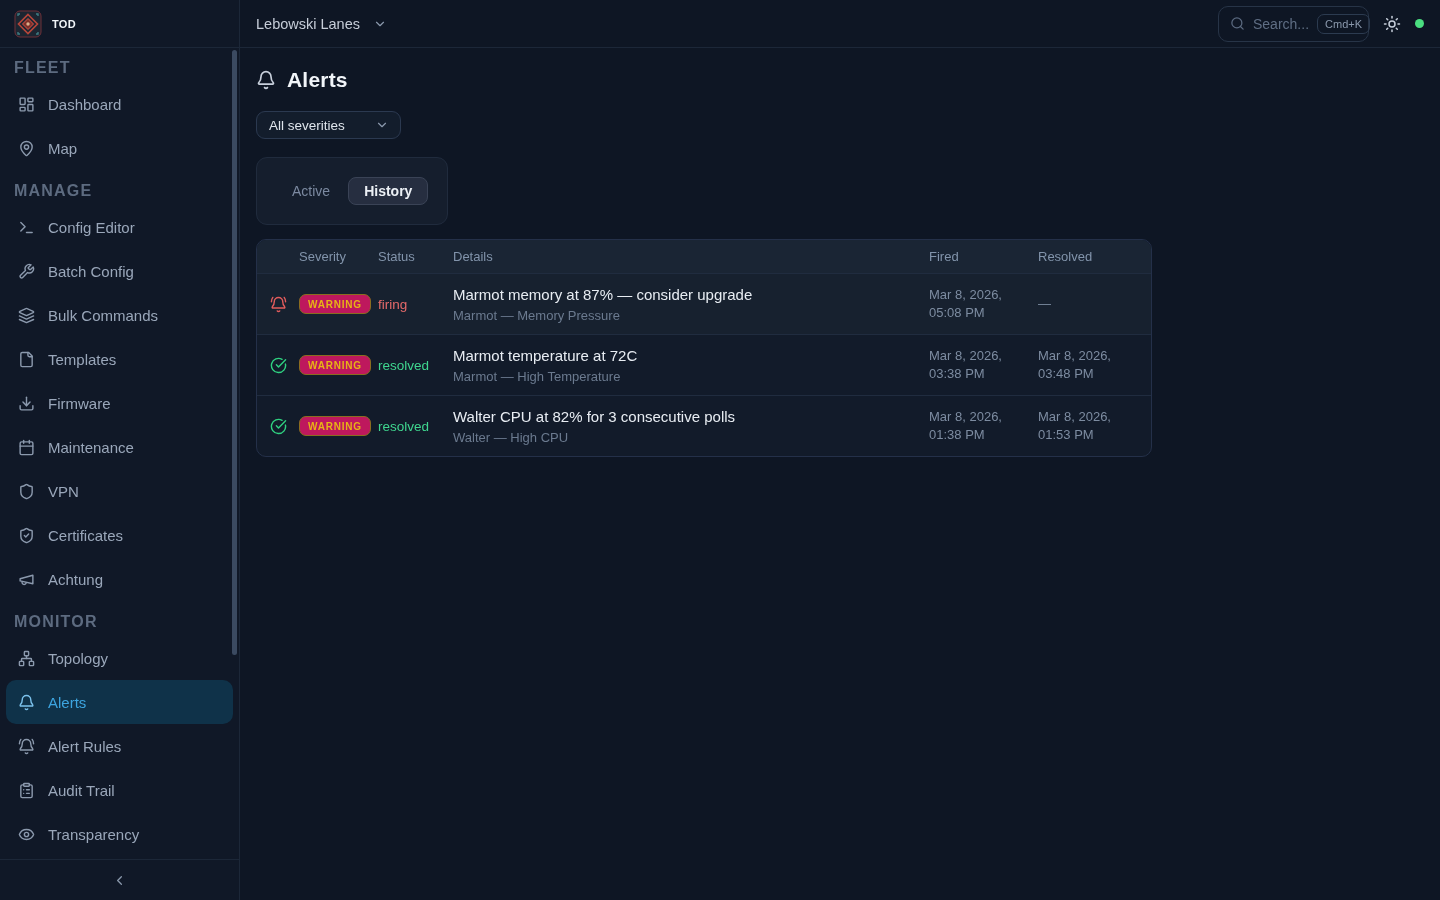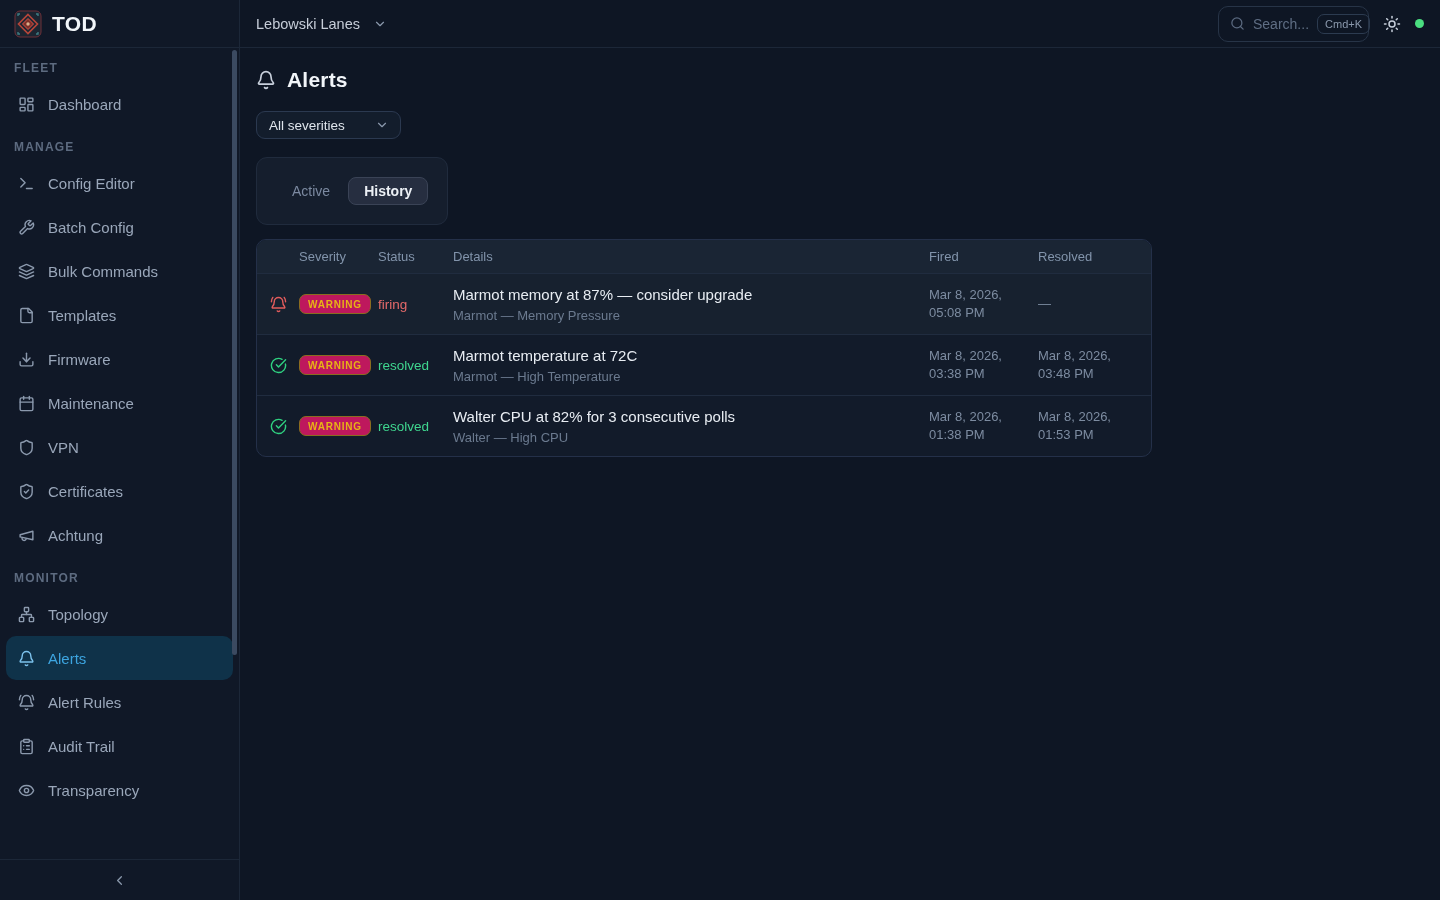--- a/index.html
+++ b/index.html
@@ -14,24 +14,24 @@
   
   .sidebar {
     position:relative; width:240px; flex:0 0 240px; height:900px;
     background:#101827; border-right:1px solid #1c2738;
     display:flex; flex-direction:column;
   }
   .sidebar-logo {
     height:48px; flex:0 0 48px; display:flex; align-items:center; gap:10px;
     padding:0 14px; border-bottom:1px solid #1c2738;
   }
-  .brand-name { font-size:21px; font-weight:bold; color:#f1f5f9; letter-spacing:.3px; }
+  .brand-name { font-size:11px; font-weight:bold; color:#f1f5f9; letter-spacing:.3px; }
   .sidebar-nav { flex:1 1 auto; overflow:hidden; padding-top:12px; }
   .nav-label {
-    font-size:12px; font-weight:bold; letter-spacing:1.2px; text-transform:uppercase;
+    font-size:16px; font-weight:bold; letter-spacing:1.2px; text-transform:uppercase;
     color:#5d6b80; padding:0 14px; margin:0 0 6px 0; height:16px; line-height:16px;
   }
   .nav-section + .nav-section .nav-label { margin-top:13px; }
   .nav-item {
     display:flex; align-items:center; gap:13px; height:44px; margin:0 6px;
     padding:0 12px 0 12px; border-radius:10px; color:#9aa7ba; cursor:pointer;
   }
   .nav-item .icon { color:#8b99ad; }
   .nav-item.active { background:#0f3249; color:#3da5e0; }
   .nav-item.active .icon { color:#7cc2ec; }
@@ -150,20 +150,29 @@
           <div class="nav-item">
             <span class="icon ">
               <svg width="17" height="17" viewBox="0 0 24 24" fill="none" stroke="currentColor" stroke-width="2" stroke-linecap="round" stroke-linejoin="round">
                 <rect width="7" height="9" x="3" y="3" rx="1"></rect>
                 <rect width="7" height="5" x="14" y="3" rx="1"></rect>
                 <rect width="7" height="9" x="14" y="12" rx="1"></rect>
                 <rect width="7" height="5" x="3" y="16" rx="1"></rect>
               </svg>
             </span>
             <span class="nav-text">Dashboard</span>
+          </div>
+          <div class="nav-item">
+            <span class="icon ">
+              <svg width="17" height="17" viewBox="0 0 24 24" fill="none" stroke="currentColor" stroke-width="2" stroke-linecap="round" stroke-linejoin="round">
+                <path d="M20 10c0 4.99-5.54 10.19-7.4 11.8a1 1 0 0 1-1.2 0C9.54 20.19 4 14.99 4 10a8 8 0 0 1 16 0"></path>
+                <circle cx="12" cy="10" r="3"></circle>
+              </svg>
+            </span>
+            <span class="nav-text">Map</span>
           </div>
         </div>
         <div class="nav-section">
           <div class="nav-label">Manage</div>
           <div class="nav-item">
             <span class="icon ">
               <svg width="17" height="17" viewBox="0 0 24 24" fill="none" stroke="currentColor" stroke-width="2" stroke-linecap="round" stroke-linejoin="round">
                 <polyline points="4 17 10 11 4 5"></polyline>
                 <line x1="12" x2="20" y1="19" y2="19"></line>
               </svg>

